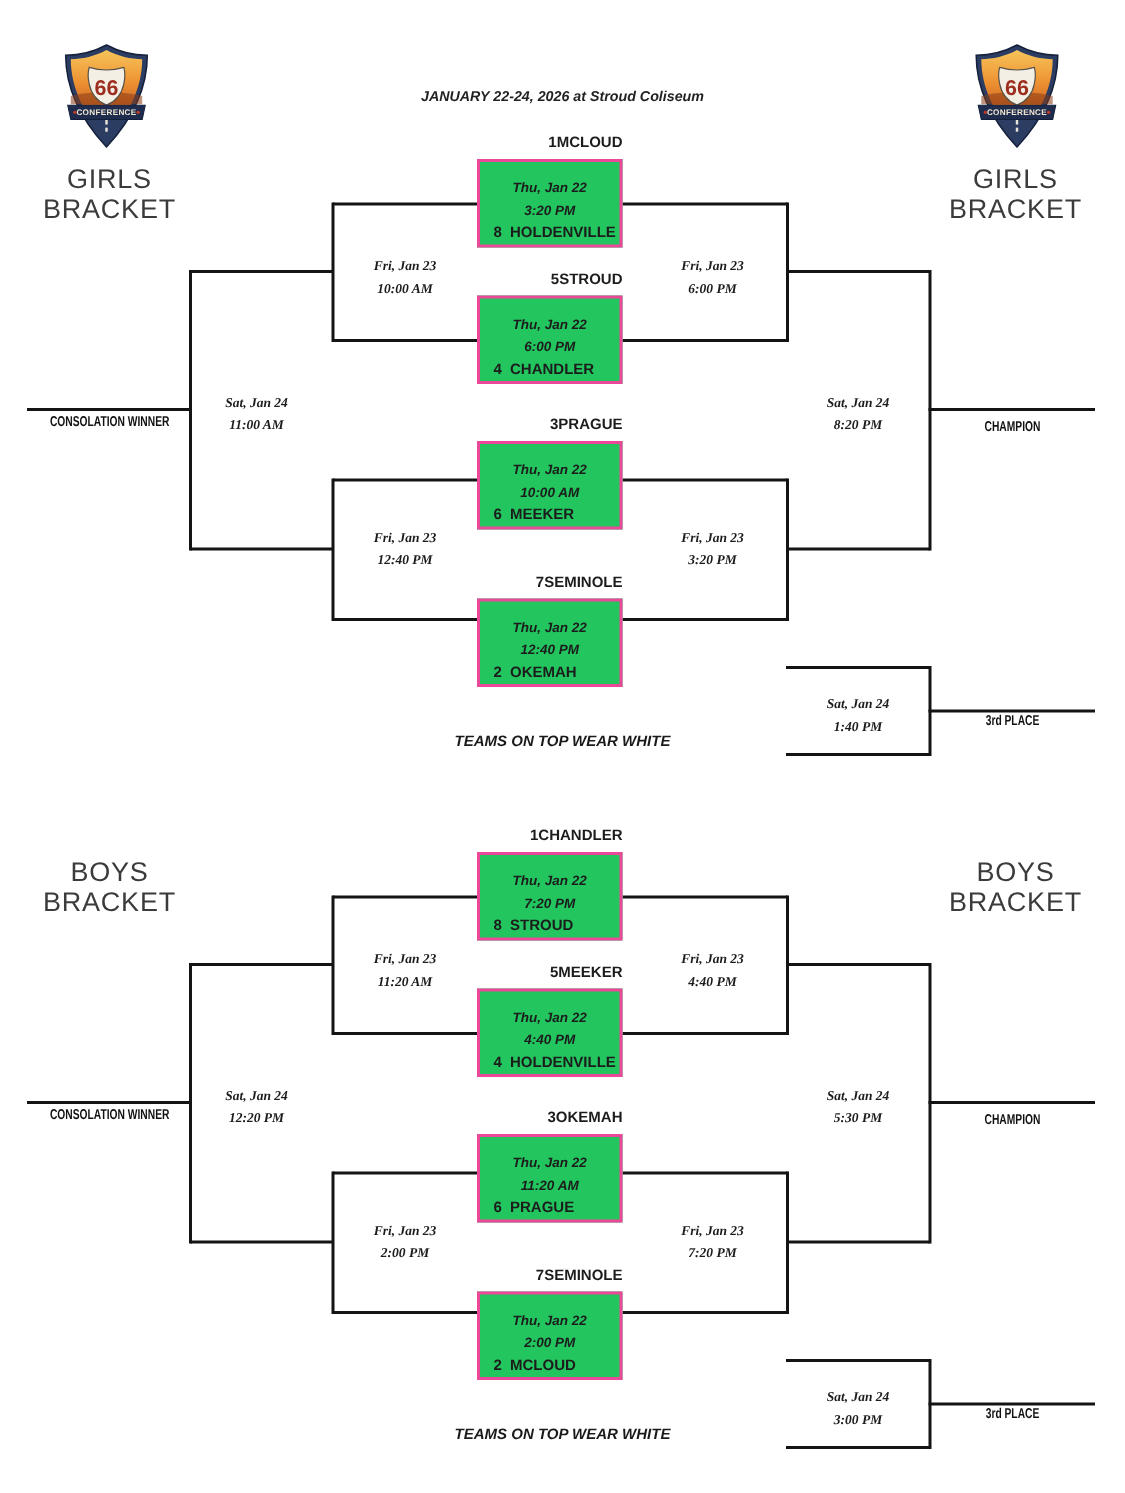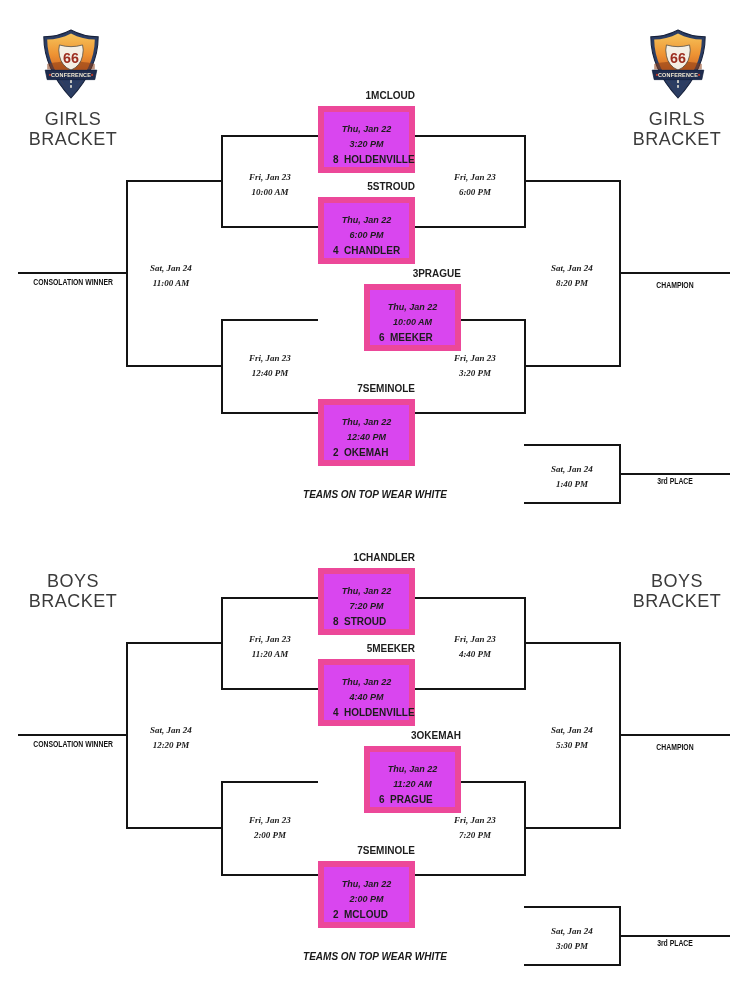--- a/index.html
+++ b/index.html
@@ -32,25 +32,25 @@
   .b3r{left:415px;top:234px;width:110px;} .b4r{left:415px;top:327px;width:110px;}
   .s1v{left:524px;top:50px;height:93px;} .s2v{left:524px;top:234px;height:95px;}
   .s1m{left:524px;top:95px;width:96px;} .s2m{left:524px;top:280px;width:96px;}
   .fv{left:619px;top:95px;height:187px;} .fm{left:619px;top:187px;width:111px;}
   
   .t1{left:524px;top:359px;width:96px;} .t2{left:524px;top:417px;width:96px;}
   .t3v{left:619px;top:359px;height:60px;} .t4{left:619px;top:388px;width:111px;}
 
   
   .game{position:absolute;left:318px;width:97px;}
-  .g1{top:5px;} .g2{top:96px;} .g3{top:183px;margin-left:46px;} .g4{top:298px;}
+  .g1{top:5px;} .g2{top:96px;} .g3{top:193px;} .g4{top:298px;}
   .team{font-size:10px;font-weight:bold;white-space:nowrap;}
   .team-top{height:16px;line-height:12px;padding-left:9px;text-align:right;}
   .seed{display:inline-block;width:11px;}
-  .gbox{position:relative;height:55px;border:6px solid #ec4899;background:#d946ef;}
+  .gbox{position:relative;height:55px;border:2px solid #ec4899;background:#22c55e;}
   .when{text-align:center;padding-top:10px;font-size:9px;font-weight:bold;
         font-style:italic;line-height:15px;}
   .team-bot{position:absolute;left:9px;bottom:2px;line-height:11px;}
 
   
   .lbl{position:absolute;width:96px;text-align:center;font-size:9px;
        font-weight:bold;font-style:italic;line-height:15px;font-family:Liberation Serif, serif;}
   .lbl-ls1{left:222px;top:85px;} .lbl-ls2{left:222px;top:266px;}
   .lbl-cf{left:123px;top:176px;}
   .lbl-rs1{left:427px;top:85px;} .lbl-rs2{left:427px;top:266px;}
@@ -114,20 +114,21 @@
     <rect x="48.8" y="75" width="2.4" height="5" fill="#e8e4d8"></rect>
     <rect x="48.8" y="83" width="2.4" height="4" fill="#e8e4d8"></rect>
     <path d="M33 24 Q50 29 67 24 Q69 31 67 40 Q64 55 50 61 Q36 55 33 40 Q31 31 33 24 Z" fill="#f4efe4" stroke="#58534a" stroke-width="1.2"></path>
     <text x="50" y="51" text-anchor="middle" font-size="21" font-weight="bold" fill="#9c2d1f">66</text>
     <path d="M12 61 L88 61 L85 75 L15 75 Z" fill="#1f2c4e" stroke="#12203c"></path>
     <circle cx="19" cy="68" r="1.6" fill="#c03a28"></circle>
       <circle cx="81" cy="68" r="1.6" fill="#c03a28"></circle>
     <text x="50" y="71" text-anchor="middle" font-size="8" font-weight="bold" letter-spacing="0.3" fill="#f1e9d2">CONFERENCE</text>
   </svg>
 
+  <div class="subtitle">JANUARY 22-24, 2026 at Stroud Coliseum</div>
 
   <div class="section" id="girls-section">
     <div class="side-title st-left">
       <div>GIRLS</div>
       <div>BRACKET</div>
     </div>
     <div class="side-title st-right">
       <div>GIRLS</div>
       <div>BRACKET</div>
     </div>

